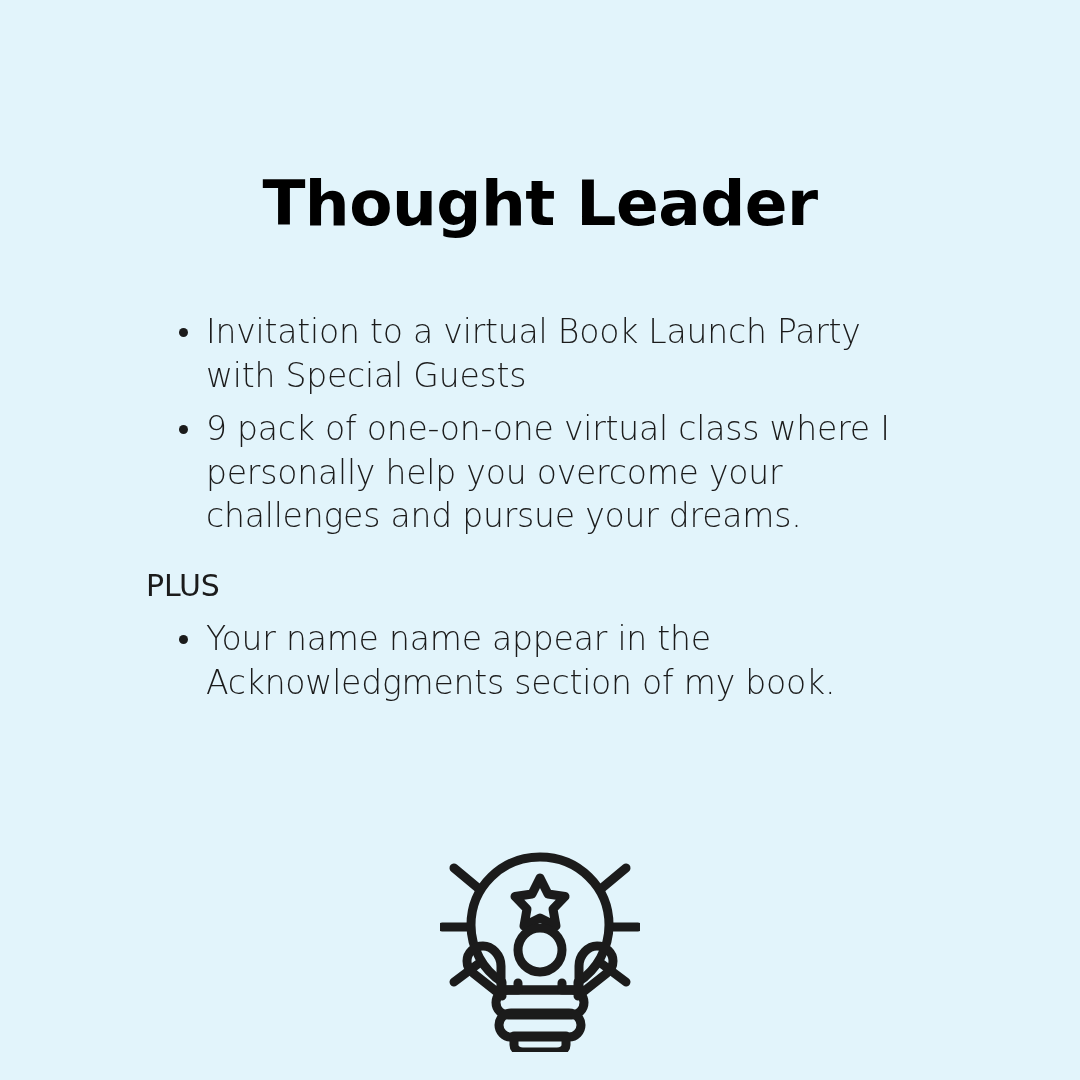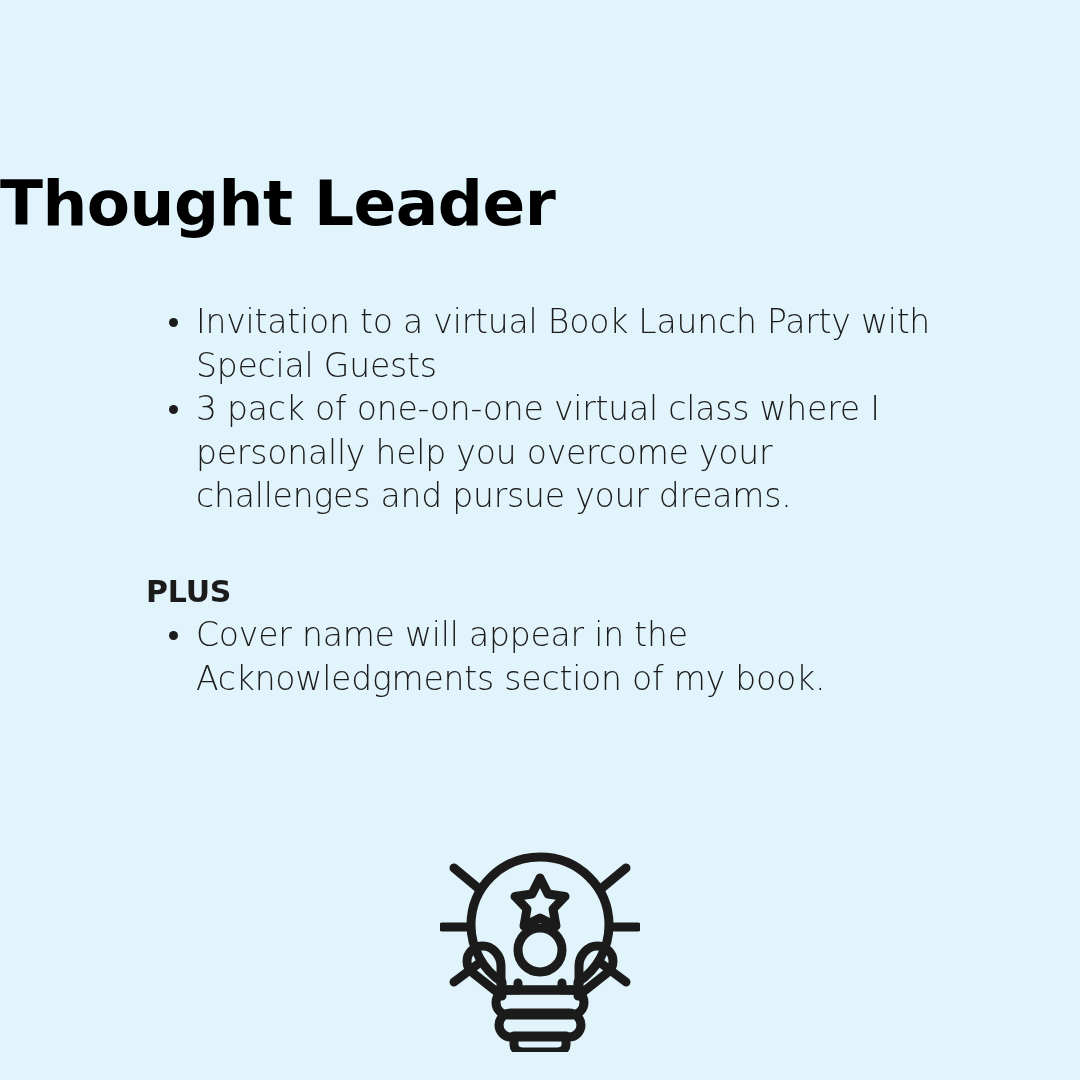--- a/index.html
+++ b/index.html
@@ -20,20 +20,21 @@
     background: #e2f4fb;
     box-sizing: border-box;
   }
 
   
   .title {
     position: absolute;
     left: 0;
     top: 129px;
     width: 1080px;
+    text-align: center;
     font-family: "DejaVu Sans", sans-serif;
     font-size: 63px;
     font-weight: 700;
     letter-spacing: -0.5px;
     color: #000000;
     line-height: 1.05;
   }
 
   
   .content {
@@ -51,40 +52,40 @@
   }
   ul.bullets li {
     position: relative;
     padding-left: 50px;
     font-family: "DejaVu Sans", sans-serif;
     font-size: 33px;
     font-weight: 300;
     line-height: 43.5px;
     letter-spacing: -0.2px;
     color: #1b1b1b;
-    margin: 0;
+    margin: 10px;
   }
   ul.bullets li .dot {
     position: absolute;
     left: 23px;
     top: 18px;
     width: 9px;
     height: 9px;
     border-radius: 50%;
     background: #1b1b1b;
   }
 
   .plus-label {
     font-family: "DejaVu Sans", sans-serif;
     font-size: 30px;
-    font-weight: 700;
+    font-weight: 400;
     letter-spacing: -0.2px;
     line-height: 43.5px;
     color: #1b1b1b;
-    margin-top: 52px;
+    margin-top: 26px;
     margin-bottom: 0;
   }
 
   .group-two {
     margin-top: 0;
   }
 
   
   .icon-wrap {
     position: absolute;
@@ -108,30 +109,30 @@
 
   <div class="content">
 
     <ul class="bullets group-one">
       <li>
         <span class="dot"></span>
         <span>Invitation to a virtual Book Launch Party with Special Guests</span>
       </li>
       <li>
         <span class="dot"></span>
-        <span>3 pack of one-on-one virtual class where I personally help you overcome your challenges and pursue your dreams.</span>
+        <span>9 pack of one-on-one virtual class where I personally help you overcome your challenges and pursue your dreams.</span>
       </li>
     </ul>
 
     <div class="plus-label">PLUS</div>
 
     <ul class="bullets group-two">
       <li>
         <span class="dot"></span>
-        <span>Cover name will appear in the Acknowledgments section of my book.</span>
+        <span>Your name name appear in the Acknowledgments section of my book.</span>
       </li>
     </ul>
 
   </div>
 
   <div class="icon-wrap">
     <svg viewBox="0 0 200 212" xmlns="http://www.w3.org/2000/svg" fill="none" stroke="#1b1b1b" stroke-width="9" stroke-linecap="round" stroke-linejoin="round">
 
       <line x1="14" y1="28" x2="38" y2="48"></line>
       <line x1="186" y1="28" x2="162" y2="48"></line>

